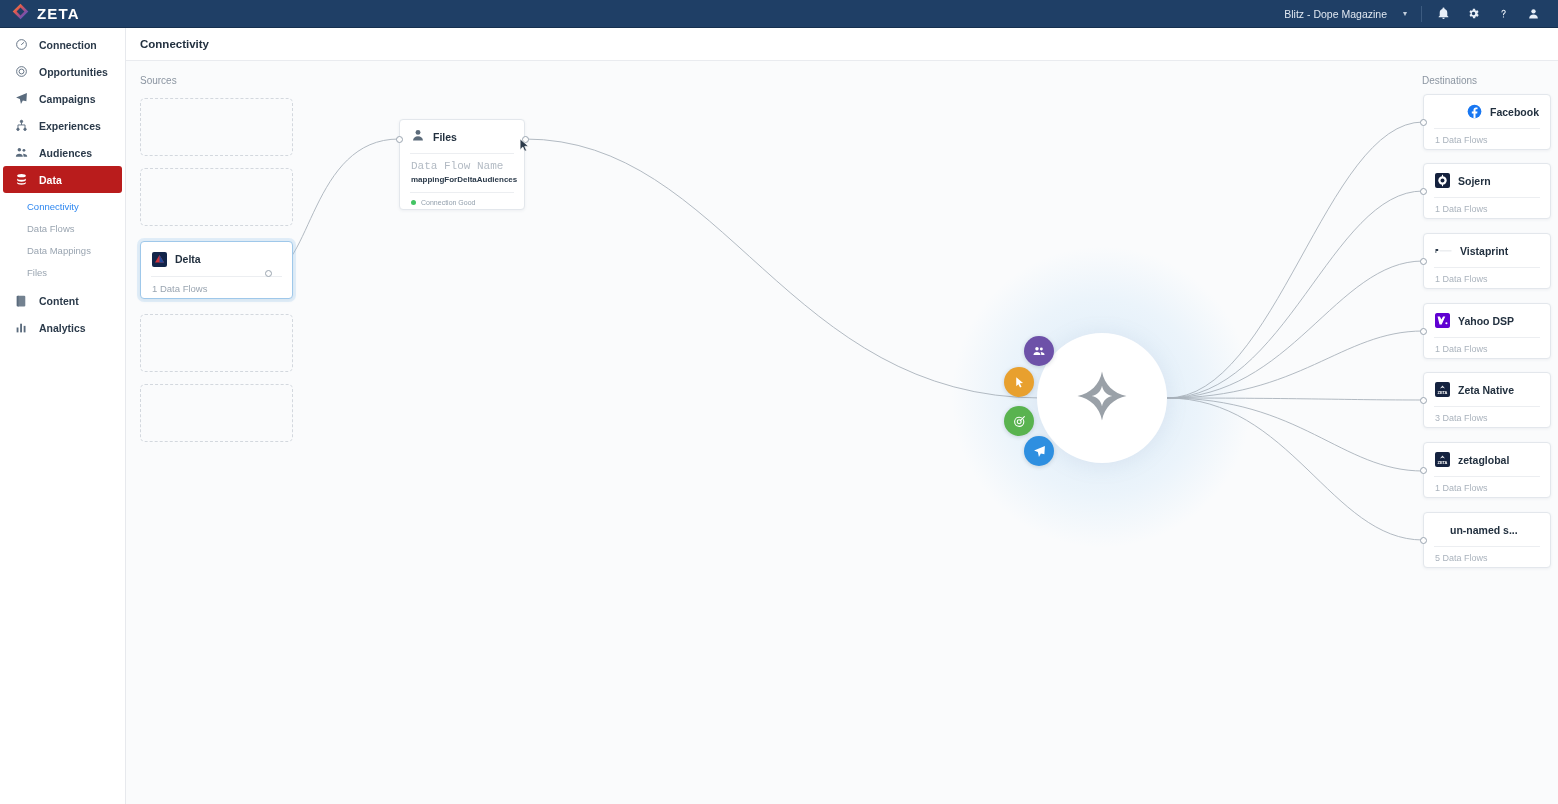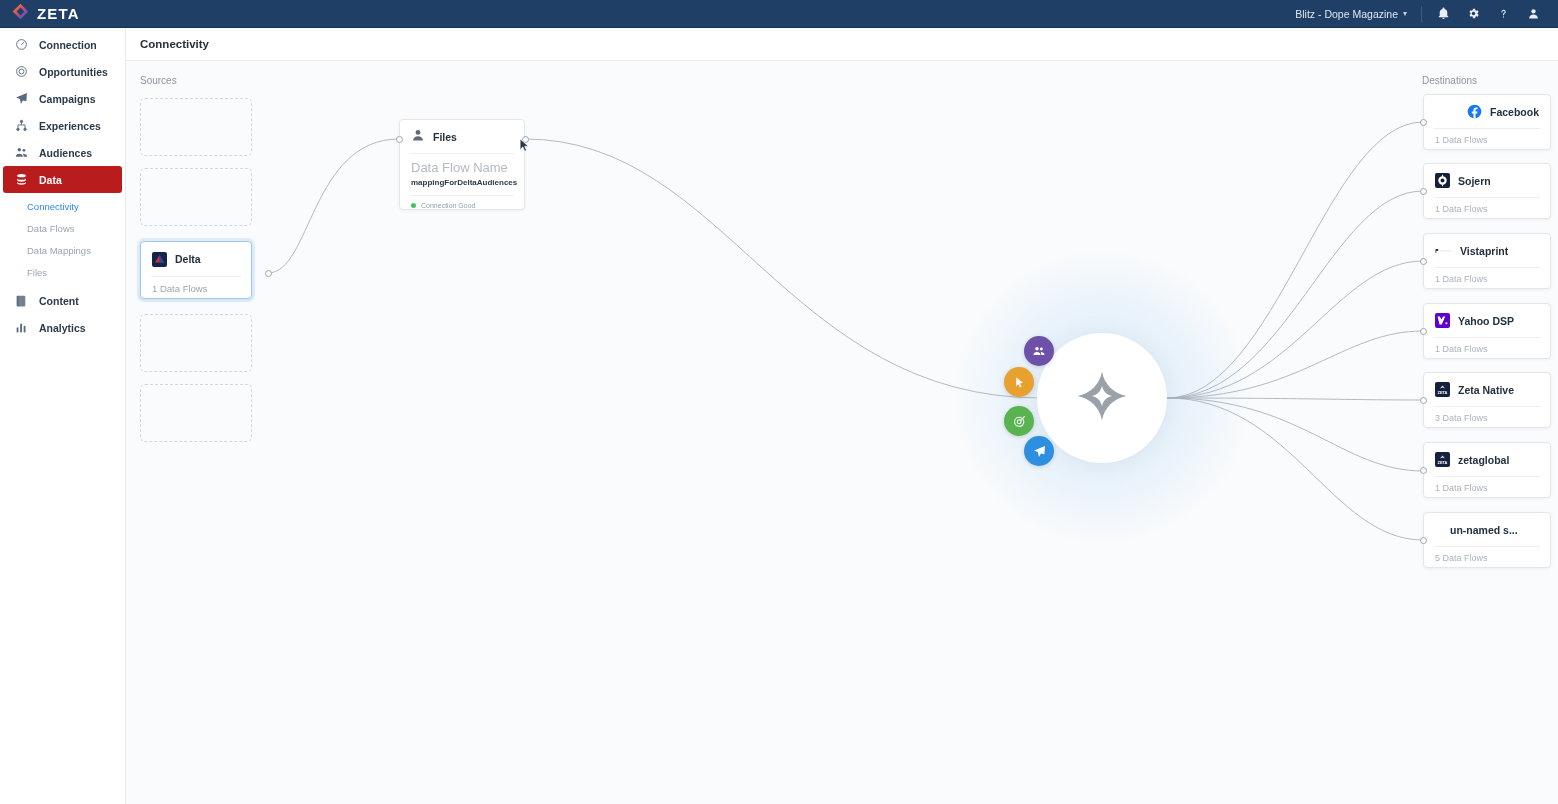--- a/index.html
+++ b/index.html
@@ -11,21 +11,21 @@
 
   
   .topbar {
     position: absolute; top: 0; left: 0; width: 1558px; height: 28px;
     background: #1f3f66; display: flex; align-items: center;
     border-bottom: 1px solid #16304f; z-index: 40;
   }
   .brand { display: flex; align-items: center; gap: 8px; padding-left: 12px; width: 126px; }
   .brand-name { color: #fff; font-size: 15px; font-weight: bold; letter-spacing: 1.2px; }
   .topbar-right { margin-left: auto; display: flex; align-items: center; height: 28px; padding-right: 10px; }
-  .acct { color: #dfe7f1; font-size: 10.5px; display: flex; align-items: center; gap: 5px; padding-right: 14px; justify-content: space-between; }
+  .acct { color: #dfe7f1; font-size: 10.5px; display: flex; align-items: center; gap: 16px; padding-right: 14px; justify-content: space-between; }
   .acct .chev { font-size: 8px; opacity: .85; }
   .topbar-sep { width: 1px; height: 16px; background: #3c5b80; margin-right: 6px; }
   .tb-icon { width: 30px; height: 28px; display: flex; align-items: center; justify-content: center;
     color: #e7eef7; }
   .tb-icon svg { display: block; }
 
   
   .sidebar {
     position: absolute; top: 28px; left: 0; width: 126px; height: 776px;
     background: #ffffff; border-right: 1px solid #e7e9ed; z-index: 30;
@@ -84,31 +84,31 @@
     box-shadow: 0 1px 3px rgba(70,90,110,.07);
   }
   .node-head { display: flex; align-items: center; gap: 8px; padding: 0 11px; }
   .node-title { font-size: 10.5px; font-weight: bold; color: #22303f; }
   .node-div { height: 1px; background: #eceef1; margin: 0 10px; }
   .node-sub { font-size: 9.5px; color: #9aa5b1; padding: 0 11px; display: flex; align-items: center; }
 
   .placeholder {
     position: absolute; border: 1px dashed #d3d8de; border-radius: 5px; background: transparent;
   }
-  .src-card { left: 14px; width: 112px; height: 58px; }
+  .src-card { left: 14px; width: 153px; height: 58px; }
   .src-card.sel {
     border: 1px solid #9fc8ea; box-shadow: 0 0 0 3px rgba(160,205,240,.28), 0 1px 4px rgba(70,90,110,.10);
   }
 
   .icon-sq { width: 15px; height: 15px; border-radius: 2px; display:flex; align-items:center;
     justify-content:center; overflow:hidden; flex: none; }
 
   
   .people-card { left: 273px; top: 58px; width: 126px; height: 91px; }
-  .dfn-label { font-size: 13px; color: #b2bac3; padding: 0 11px; }
+  .dfn-label { font-size: 11px; color: #b2bac3; padding: 0 11px; font-family: Liberation Mono, monospace; }
   .dfn-value { font-size: 8px; color: #2b3a4a; padding: 0 11px; font-weight: 600; }
   .conn-dot { width: 5px; height: 5px; border-radius: 50%; background: #43c463; margin-right: 5px; }
   .conn-txt { font-size: 7px; color: #93a0ad; }
 
   
   .dst-card { left: 1297px; width: 128px; height: 56px; }
   .dst-sub { font-size: 9px; color: #aab3bd; }
 
   
   .conn {

